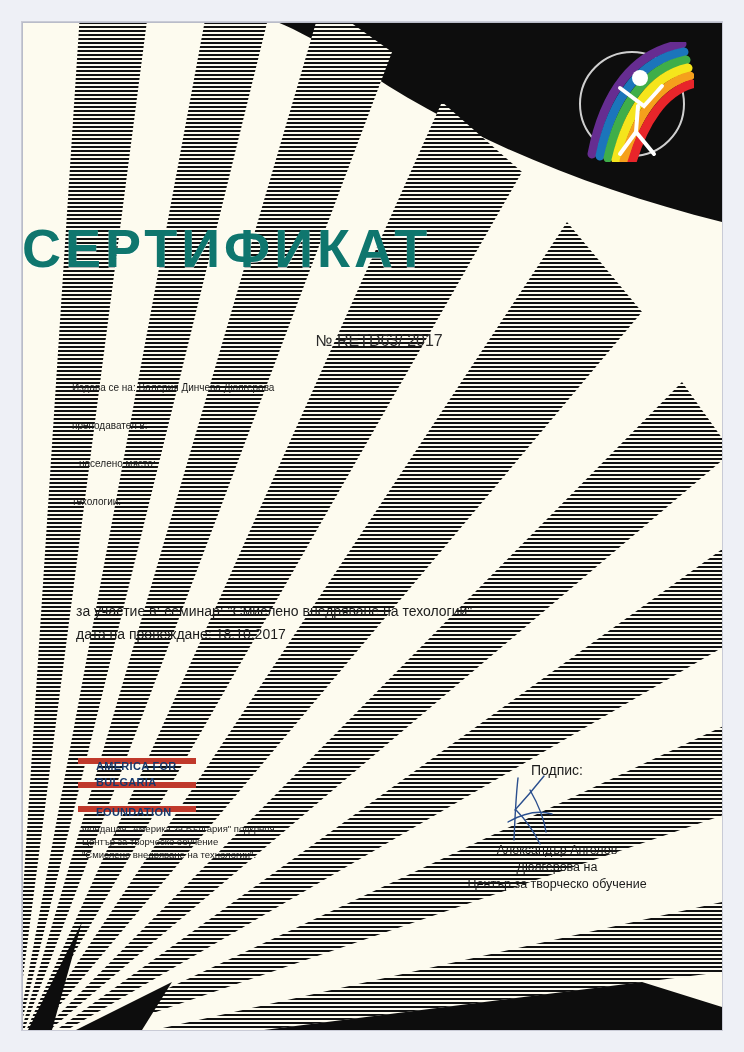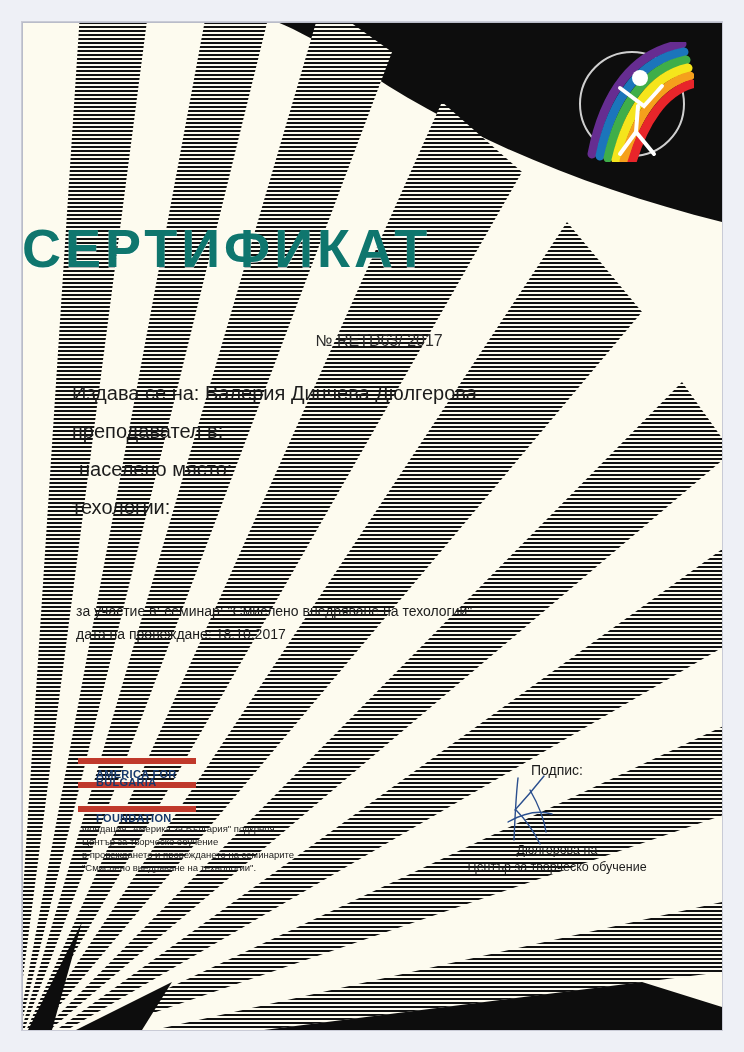--- a/index.html
+++ b/index.html
@@ -77,21 +77,21 @@
     width: 700px;
     text-align: center;
     font-size: 16px;
     color: #2b2b2b;
     margin-left: 7px;
   }
 
   .field {
     position: absolute;
     left: 50px;
-    font-size: 20px;
+    font-size: 10px;
     color: #1b1b1b;
   }
   .field .val { font-weight: normal; }
 
   .f1 { top: 360px; }
   .f2 { top: 398px; text-align: center; }
   .f3 { top: 436px; margin-left: 7px; }
   .f4 { top: 474px; }
 
   .block-event {
@@ -122,23 +122,23 @@
   .abf .l2 { top: 38px; }
   .abf .l3 { top: 62px; }
   .abf .abf-txt {
     position: absolute;
     left: 18px;
     font-size: 11px;
     font-weight: bold;
     color: #16386b;
     letter-spacing: 0.3px;
   }
-  .abf .t1 { top: 24px; }
+  .abf .t1 { top: 16px; }
   .abf .t2 { top: 32px; }
-  .abf .t3 { top: 68px; }
+  .abf .t3 { top: 62px; }
 
   .footnote {
     position: absolute;
     left: 60px;
     top: 800px;
     width: 290px;
     font-size: 9.5px;
     line-height: 13px;
     color: #1b1b1b;
   }
@@ -282,38 +282,38 @@
         <div class="abf-line l2"></div>
         <div class="abf-line l3"></div>
         <div class="abf-txt t1">AMERICA FOR</div>
         <div class="abf-txt t2">BULGARIA</div>
         <div class="abf-txt t3">FOUNDATION</div>
       </div>
 
       <div class="footnote">
         <div>Фондация "Америка за България" подкрепя</div>
         <div>Център за творческо обучение</div>
-        <div>в провеждането и провеждането на семинарите</div>
         <div>"Смислено внедряване на технологии".</div>
       </div>
 
       <div class="sign-area">
         <div class="sign-label">Подпис:</div>
         <div class="signature-svg">
           <svg width="80" height="80" viewBox="0 0 80 80" xmlns="http://www.w3.org/2000/svg">
             <g fill="none" stroke="#2b4f8e" stroke-width="1.4" stroke-linecap="round">
               <path d="M18,8 C16,26 15,46 14,70"></path>
               <path d="M15,40 C26,28 36,16 44,6"></path>
               <path d="M16,40 C26,50 34,62 40,74"></path>
               <path d="M8,52 C22,44 38,40 52,44"></path>
               <path d="M30,20 C38,34 44,48 46,62"></path>
             </g>
           </svg>
         </div>
         <div class="sign-names">
+          <div>Александър Ангелов</div>
           <div>Дюлгерова на</div>
           <div>Център за творческо обучение</div>
         </div>
       </div>
 
     </div>
 
     <div class="border-outer"></div>
   </div>
 </div>

